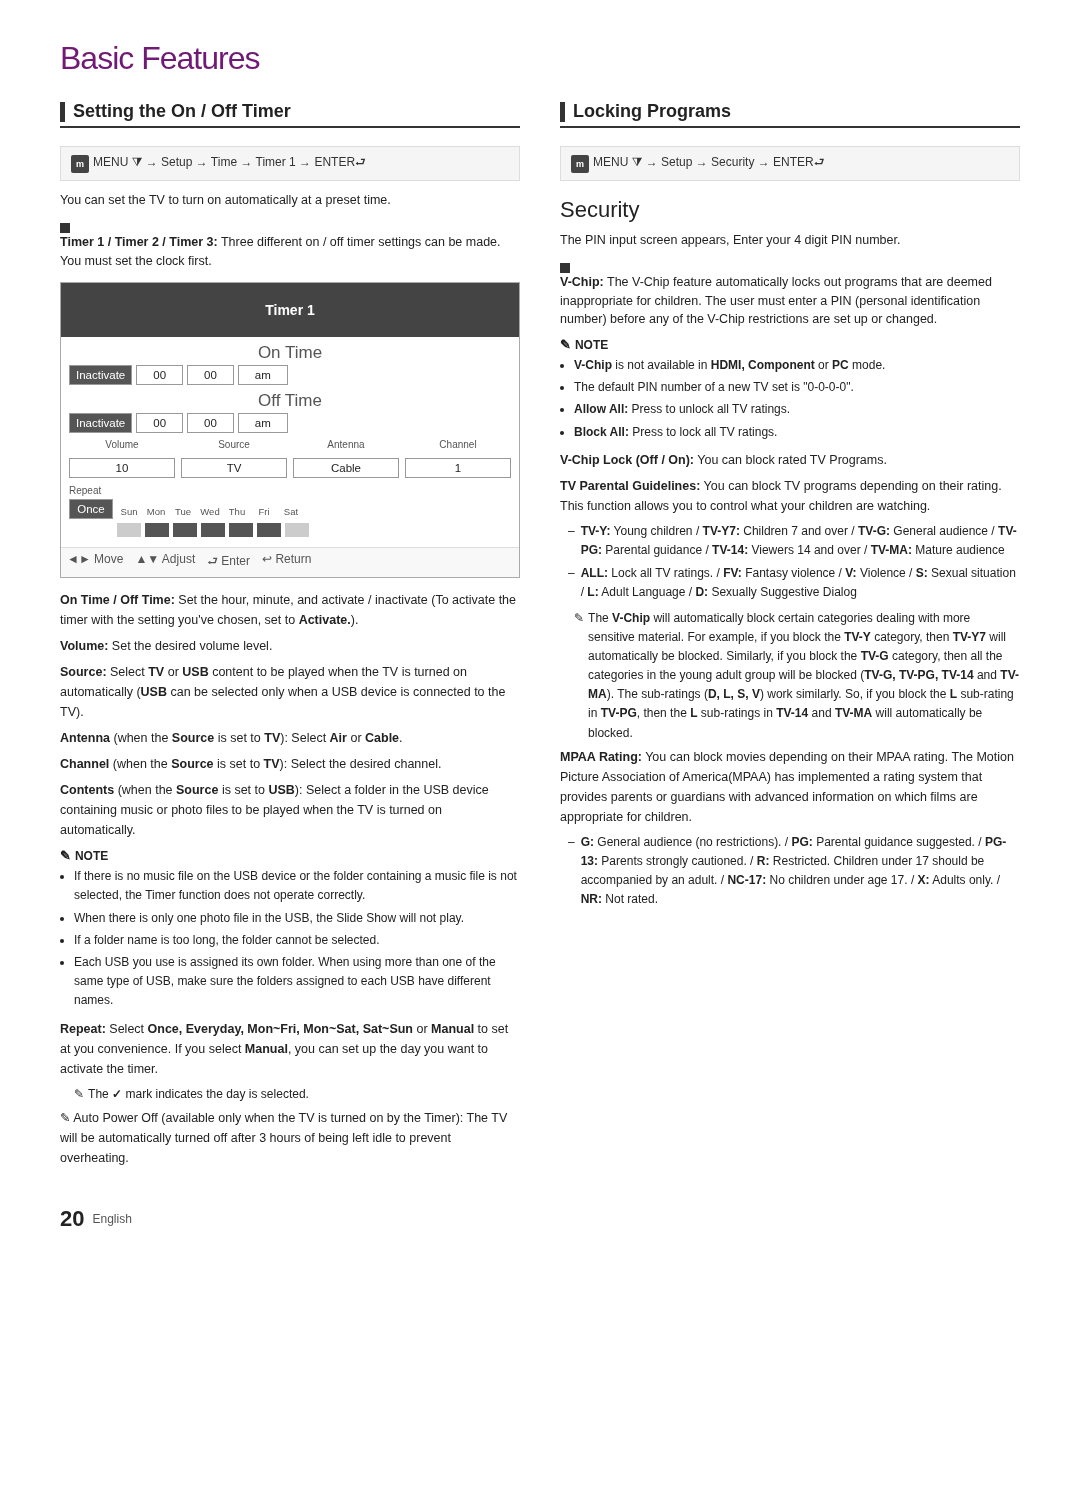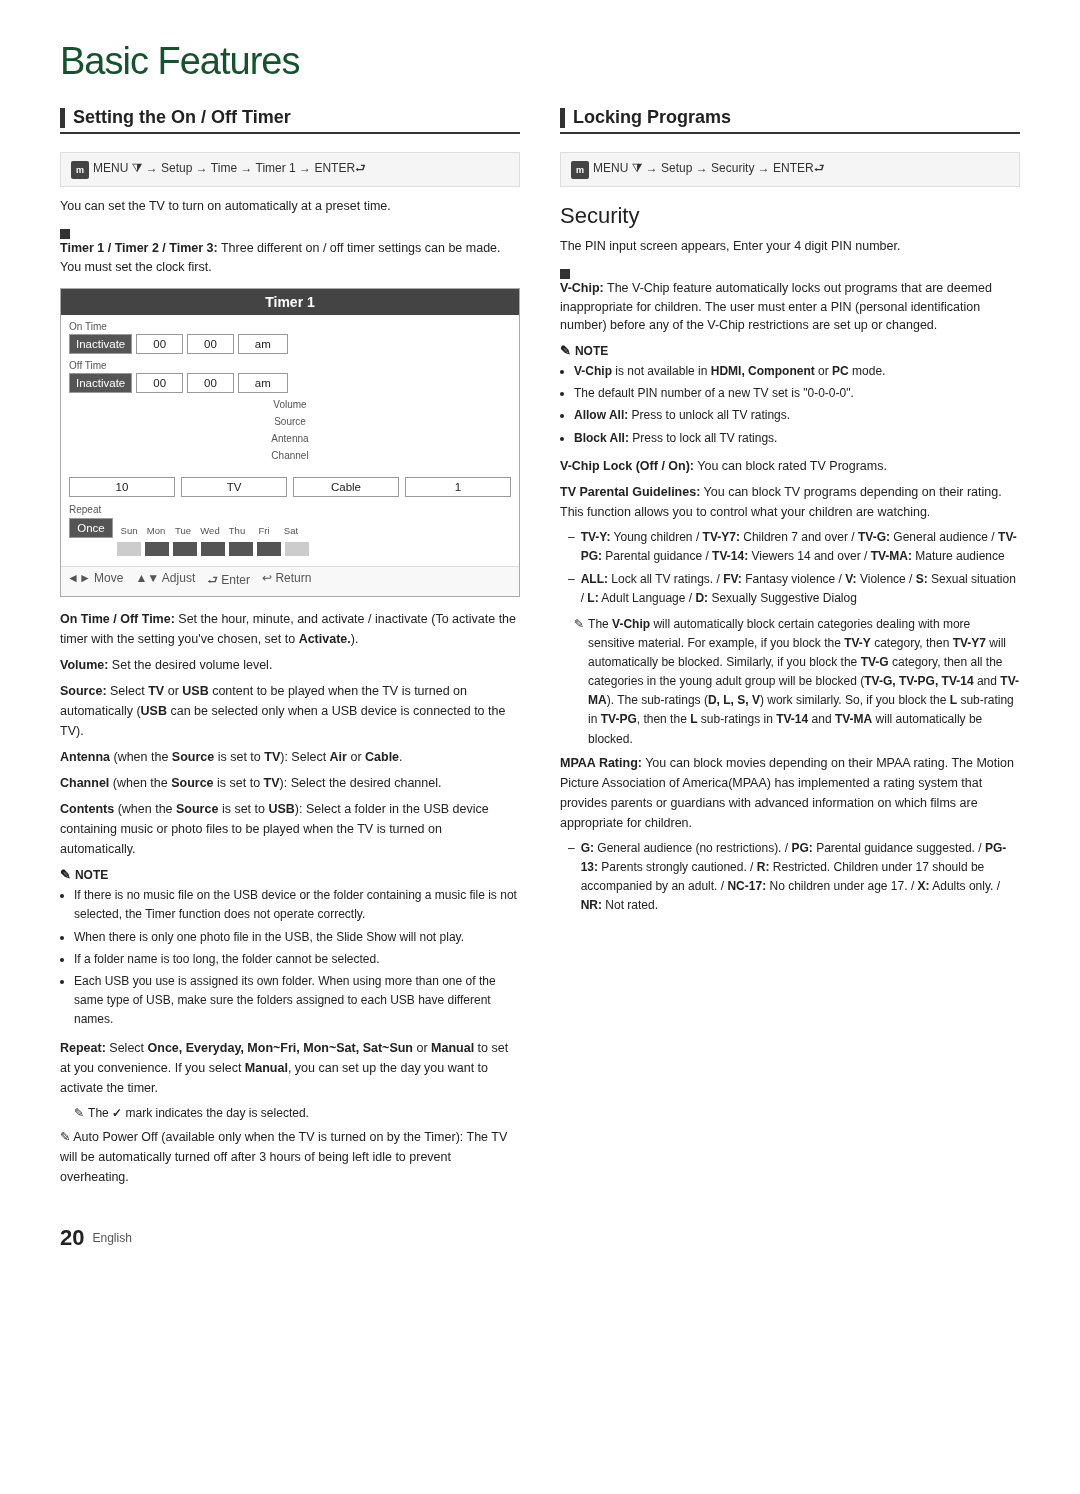--- a/index.html
+++ b/index.html
@@ -6,23 +6,23 @@
     body {
       background: #fff;
       font-family: Arial, sans-serif;
       font-size: 13px;
       color: #222;
       width: 1080px;
       min-height: 1494px;
       padding: 40px 60px 40px 60px;
     }
     .page-title {
-      font-size: 38px;
+      font-size: 32px;
       font-weight: 300;
-      color: #14532d;
+      color: #701a75;
       margin-bottom: 24px;
       letter-spacing: -1px;
     }
     .two-col {
       display: flex;
       gap: 40px;
     }
     .col-left {
       flex: 1;
       min-width: 0;
@@ -99,31 +99,32 @@
     }
     .timer-box {
       border: 1px solid #aaa;
       margin: 12px 0;
       font-size: 11.5px;
     }
     .timer-title-row {
       background: #444;
       color: #fff;
       text-align: center;
-      padding: 5px;
+      padding: 19px;
       font-size: 14px;
       font-weight: bold;
     }
     .timer-inner {
       padding: 6px 8px;
     }
     .timer-row-label {
-      font-size: 10px;
+      font-size: 17px;
       color: #555;
       margin-bottom: 2px;
+      text-align: center;
     }
     .timer-row {
       display: flex;
       align-items: center;
       gap: 4px;
       margin-bottom: 6px;
     }
     .timer-cell {
       border: 1px solid #999;
       padding: 3px 16px;
@@ -296,21 +297,21 @@
           <div class="timer-cell">am</div>
         </div>
         <div class="timer-row-label">Off Time</div>
         <div class="timer-row">
           <div class="timer-cell-dark">Inactivate</div>
           <div class="timer-cell">00</div>
           <div class="timer-cell">00</div>
           <div class="timer-cell">am</div>
         </div>
 
-        <div style="display:flex; gap:6px; margin-bottom:16px;flex-direction:column;">
+        <div style="display:flex; gap:6px; margin-bottom:8px;">
           <div class="timer-col-header">Volume</div>
           <div class="timer-col-header">Source</div>
           <div class="timer-col-header">Antenna</div>
           <div class="timer-col-header">Channel</div>
         </div>
         <div style="display:flex; gap:6px; margin-bottom:6px;">
           <div class="timer-col-val">10</div>
           <div class="timer-col-val">TV</div>
           <div class="timer-col-val">Cable</div>
           <div class="timer-col-val">1</div>

